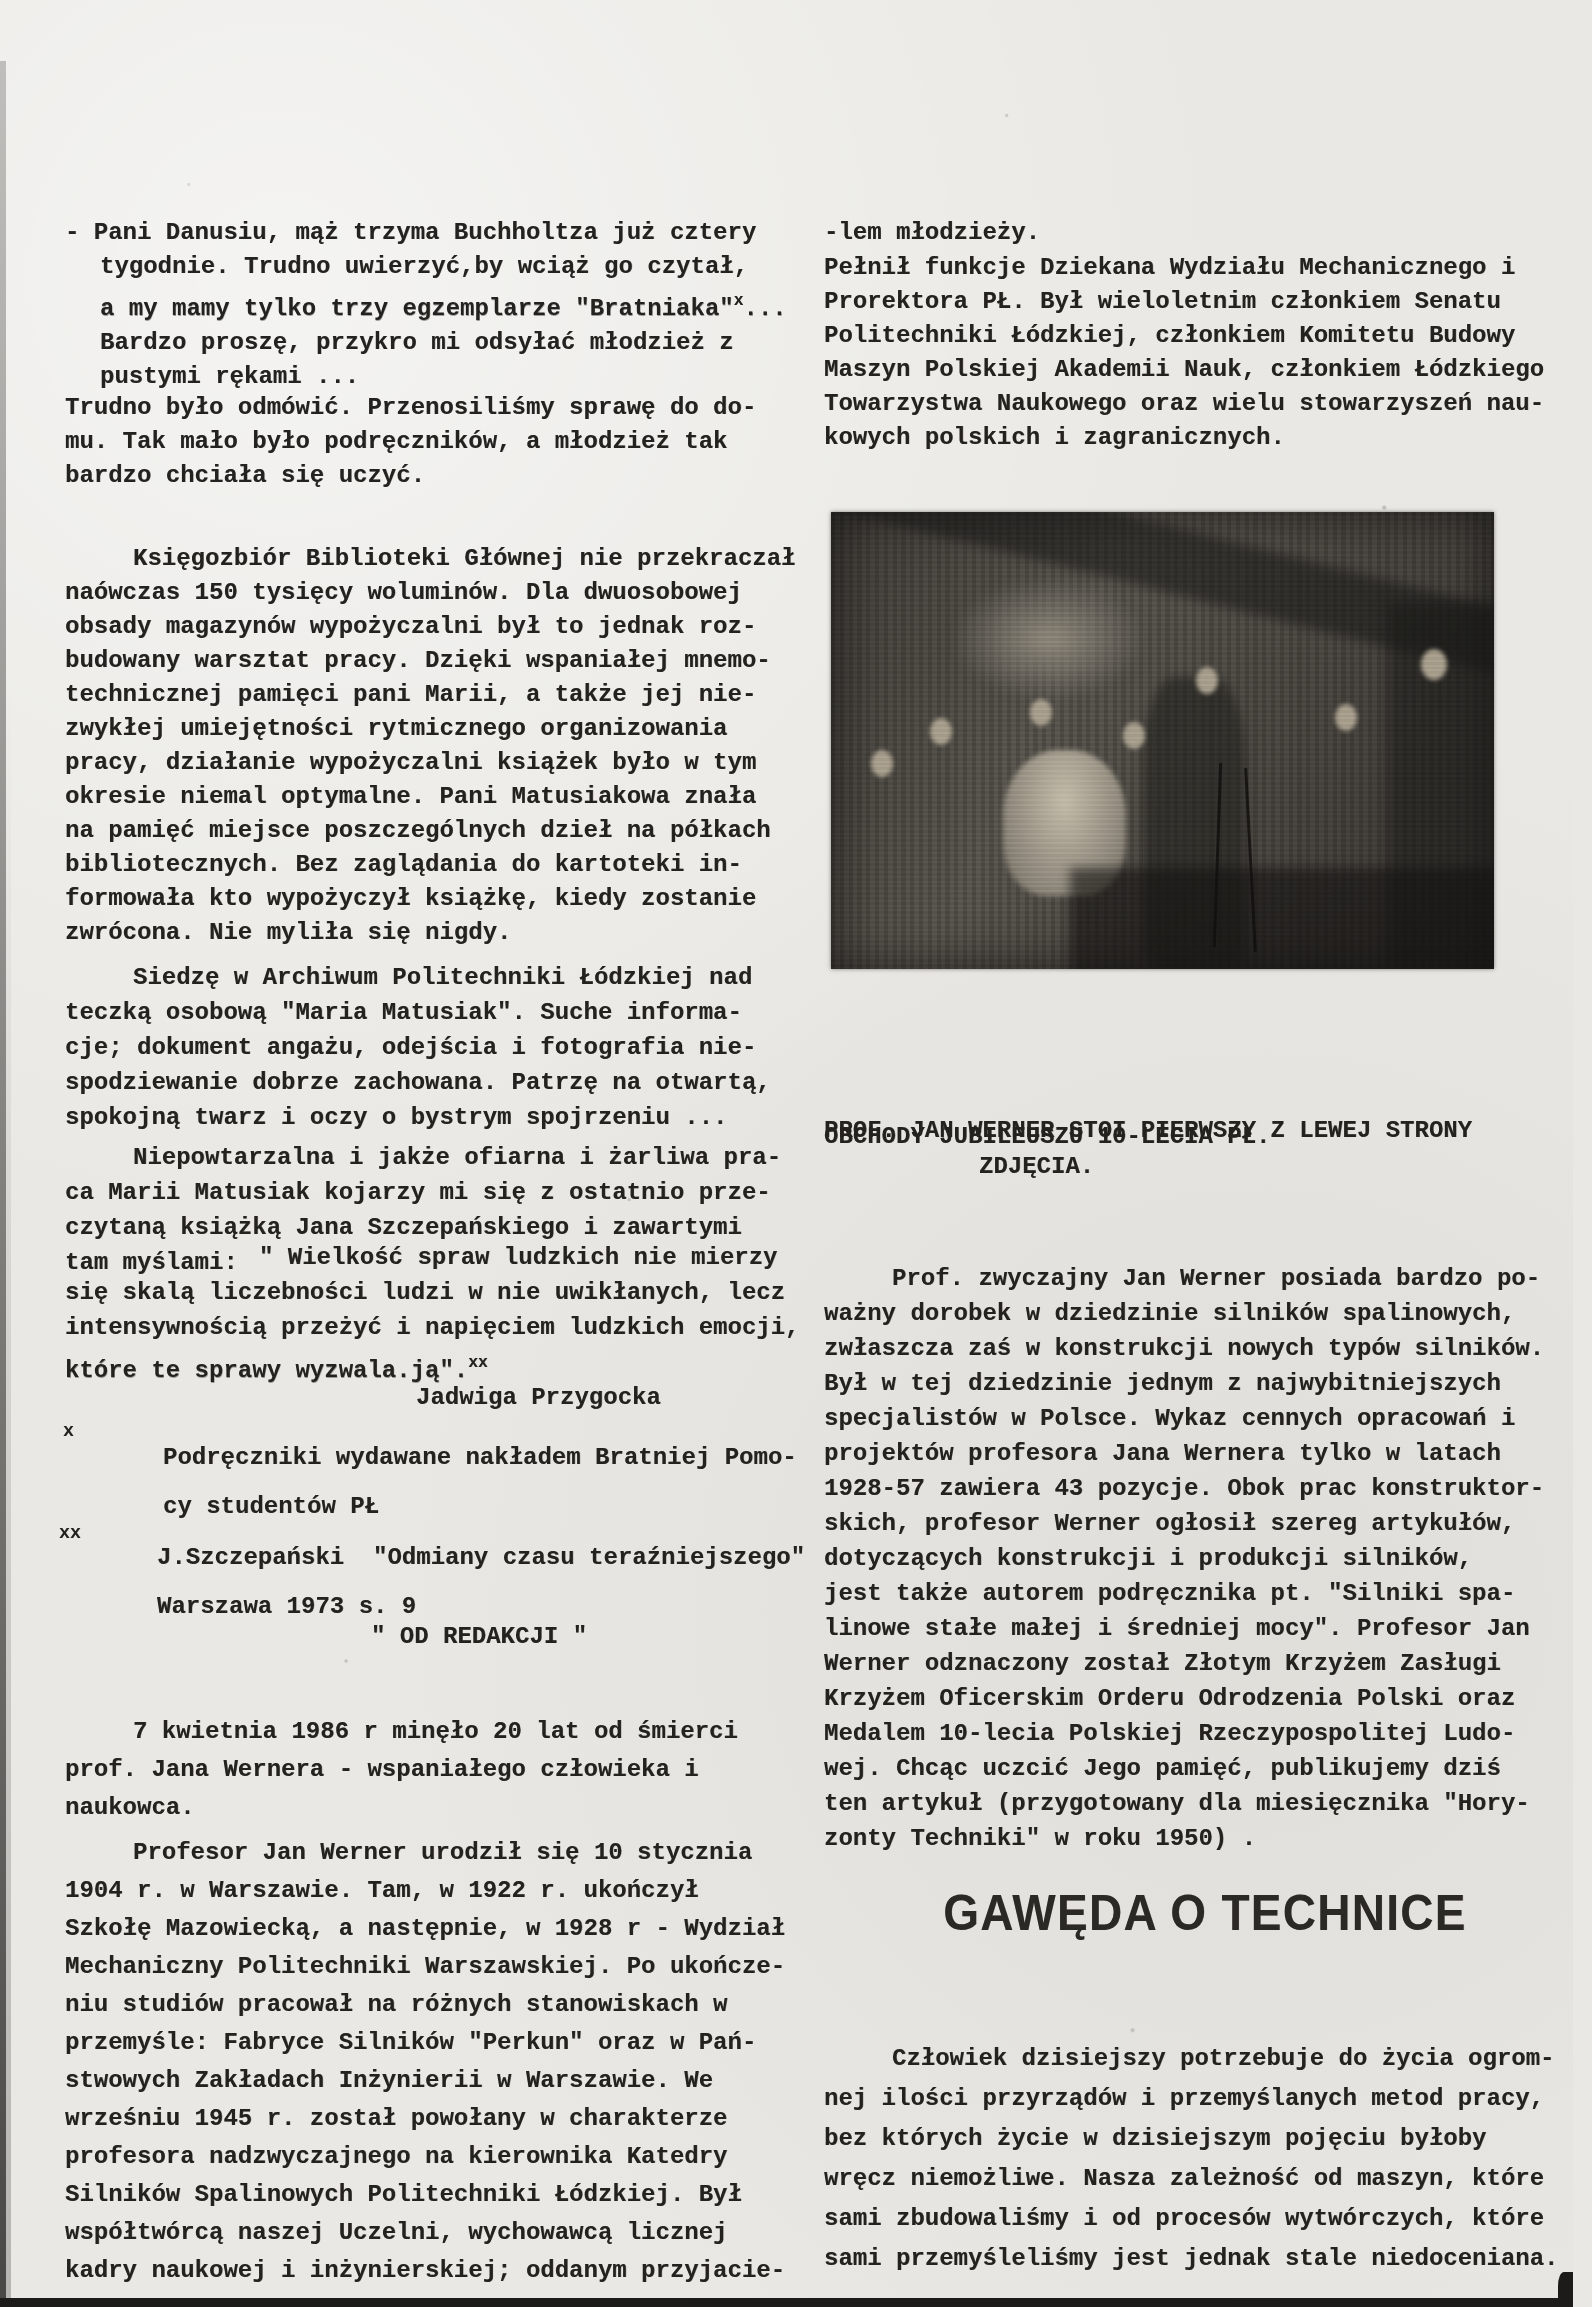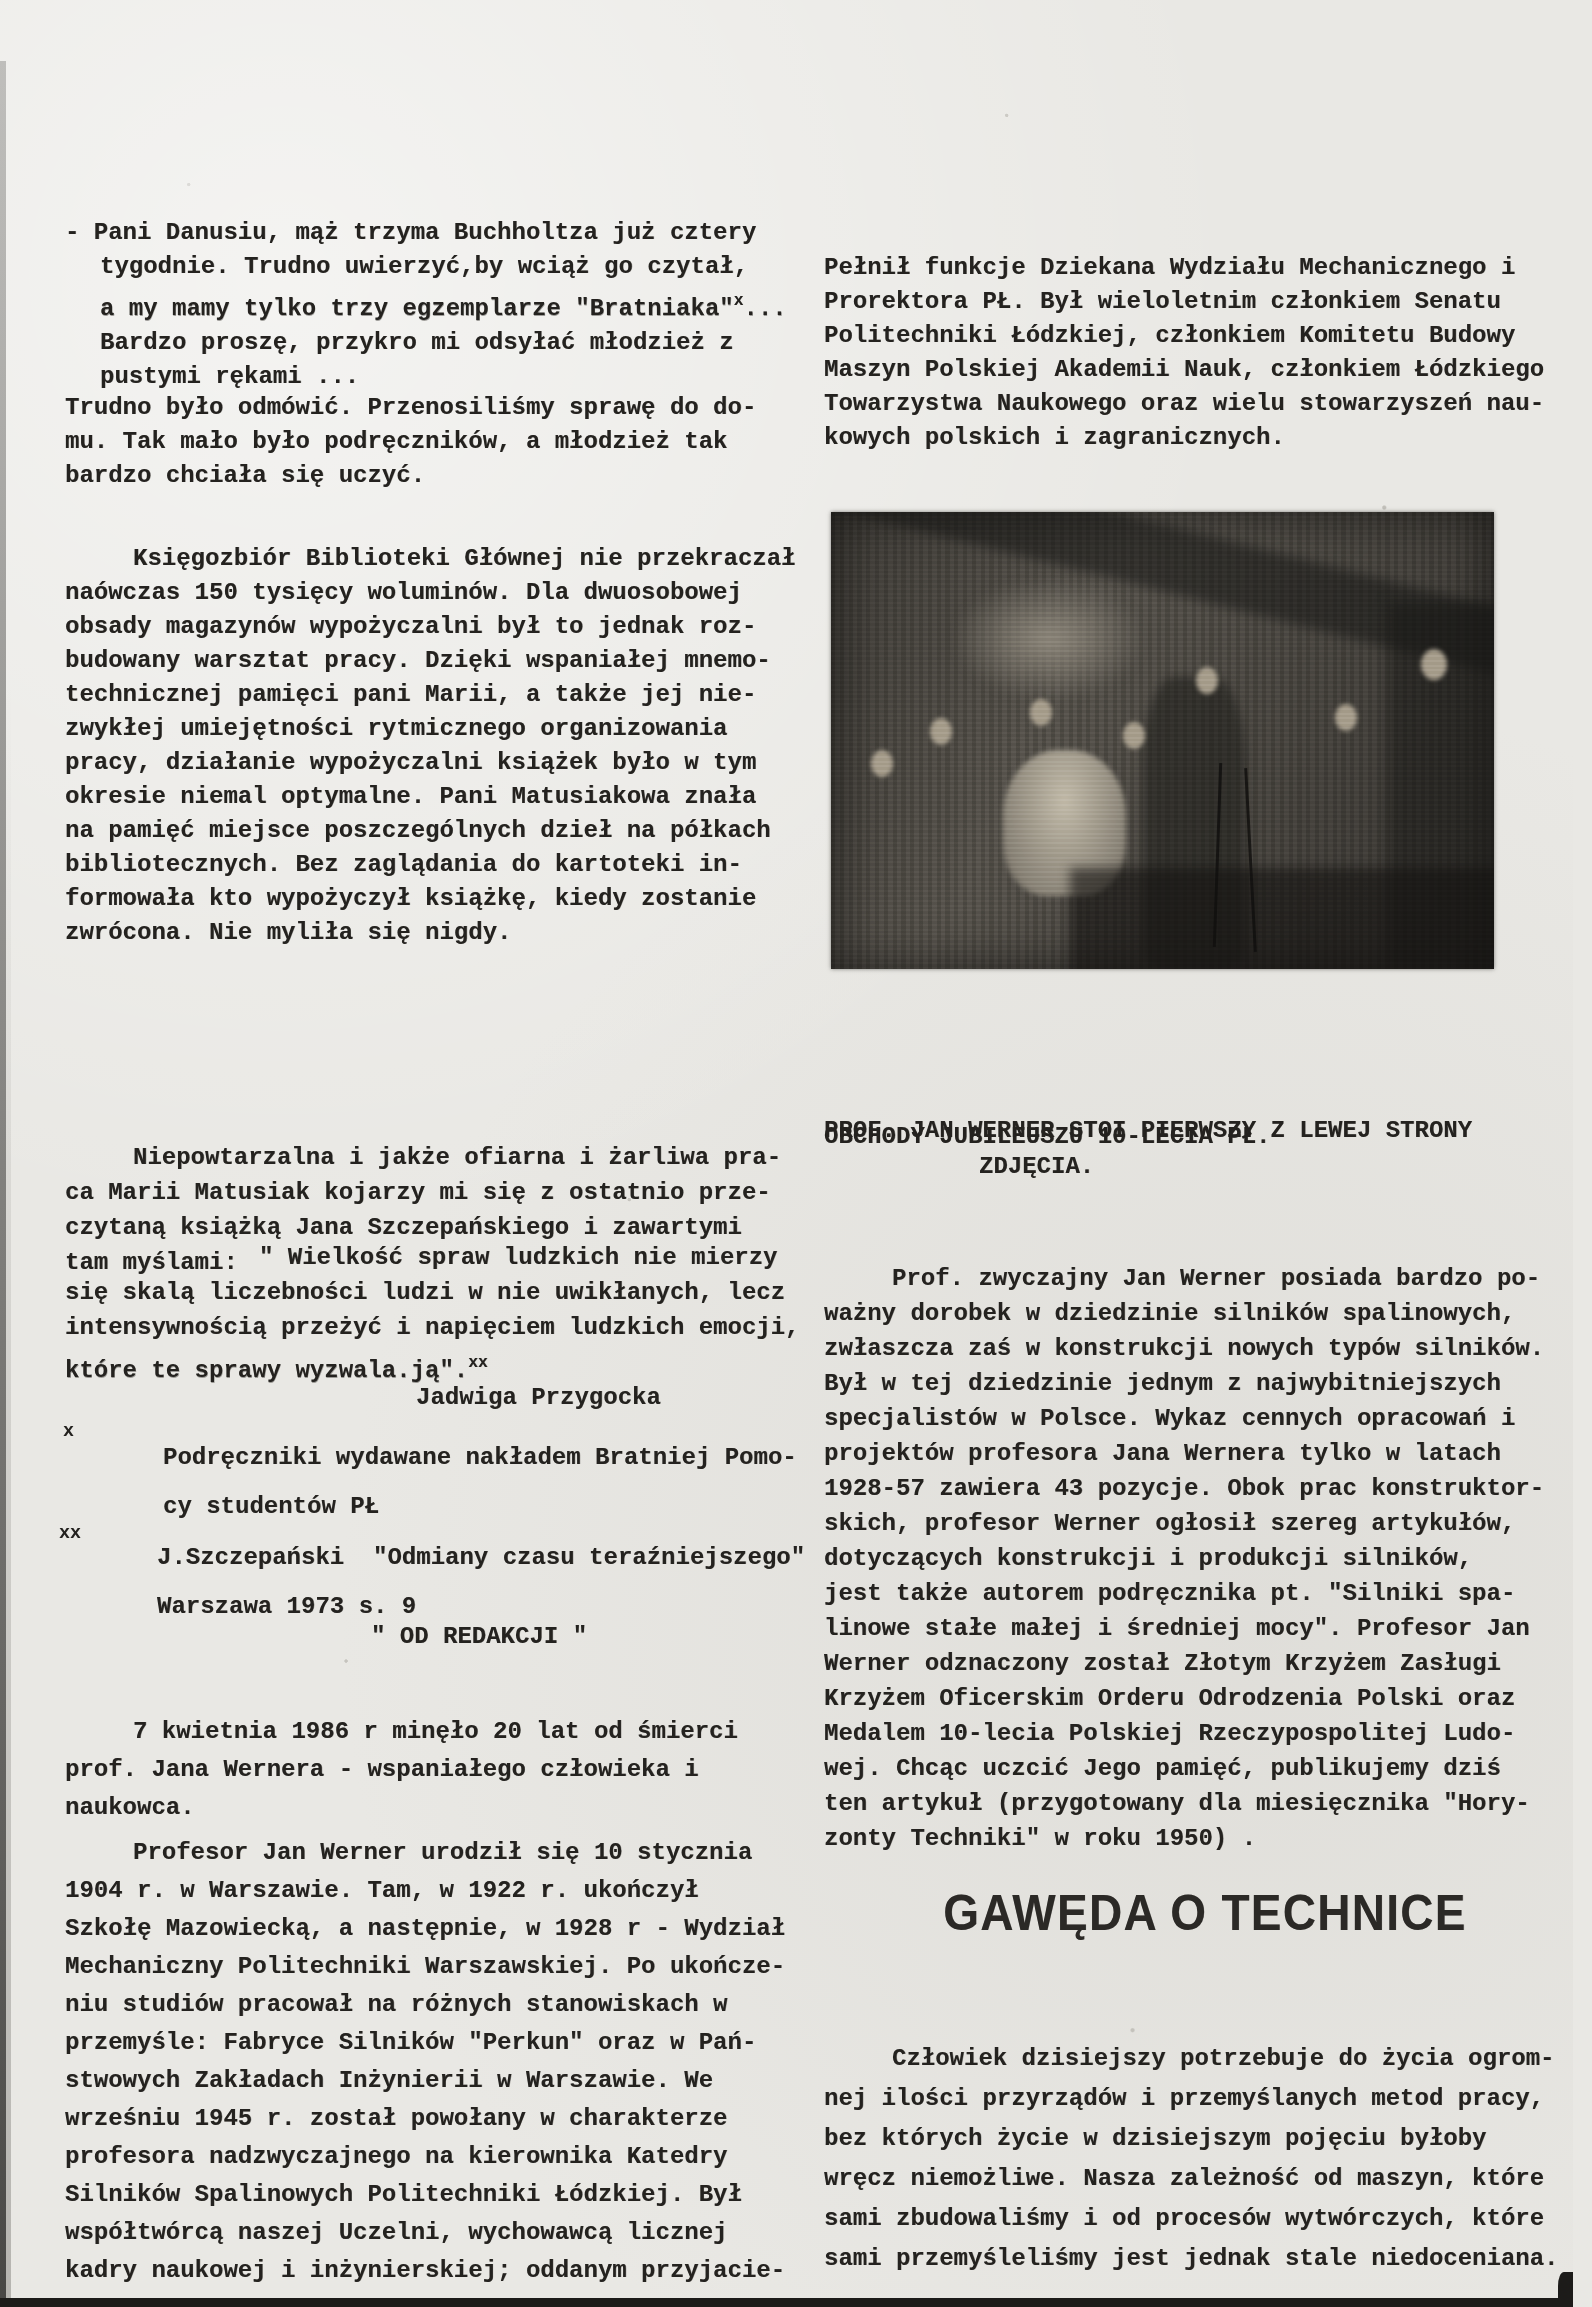--- a/index.html
+++ b/index.html
@@ -103,20 +103,25 @@
 budowany warsztat pracy. Dzięki wspaniałej mnemo-
 technicznej pamięci pani Marii, a także jej nie-
 zwykłej umiejętności rytmicznego organizowania
 pracy, działanie wypożyczalni książek było w tym
 okresie niemal optymalne. Pani Matusiakowa znała
 na pamięć miejsce poszczególnych dzieł na półkach
 bibliotecznych. Bez zaglądania do kartoteki in-
 formowała kto wypożyczył książkę, kiedy zostanie
 zwrócona. Nie myliła się nigdy.</div>
 
+  <div class="tw lcol ind" style="top:916px;line-height:35px;">Siedzę w Archiwum Politechniki Łódzkiej nad
+teczką osobową "Maria Matusiak". Suche informa-
+cje; dokument angażu, odejścia i fotografia nie-
+spodziewanie dobrze zachowana. Patrzę na otwartą,
+spokojną twarz i oczy o bystrym spojrzeniu ...</div>
 
   <div class="tw lcol ind" style="top:1096px;line-height:35px;">Niepowtarzalna i jakże ofiarna i żarliwa pra-
 ca Marii Matusiak kojarzy mi się z ostatnio prze-
 czytaną książką Jana Szczepańskiego i zawartymi
 tam myślami:</div>
 
   <div class="tw lcol" style="top:1240px;line-height:35px;text-indent:194px;"><span>" Wielkość spraw ludzkich nie mierzy
 się skalą liczebności ludzi w nie uwikłanych, lecz
 intensywnością przeżyć i napięciem ludzkich emocji,
 które te sprawy wyzwala.ją".</span><sup class="mk">xx</sup></div>
@@ -143,20 +148,21 @@
 Mechaniczny Politechniki Warszawskiej. Po ukończe-
 niu studiów pracował na różnych stanowiskach w
 przemyśle: Fabryce Silników "Perkun" oraz w Pań-
 stwowych Zakładach Inżynierii w Warszawie. We
 wrześniu 1945 r. został powołany w charakterze
 profesora nadzwyczajnego na kierownika Katedry
 Silników Spalinowych Politechniki Łódzkiej. Był
 współtwórcą naszej Uczelni, wychowawcą licznej
 kadry naukowej i inżynierskiej; oddanym przyjacie-</div>
 
+  <div class="tw rcol" style="top:216px;">-lem młodzieży.</div>
 
   <div class="tw rcol" style="top:251px;">Pełnił funkcje Dziekana Wydziału Mechanicznego i
 Prorektora PŁ. Był wieloletnim członkiem Senatu
 Politechniki Łódzkiej, członkiem Komitetu Budowy
 Maszyn Polskiej Akademii Nauk, członkiem Łódzkiego
 Towarzystwa Naukowego oraz wielu stowarzyszeń nau-
 kowych polskich i zagranicznych.</div>
 
   <div class="photo">
     <div class="ph-drape"></div>

